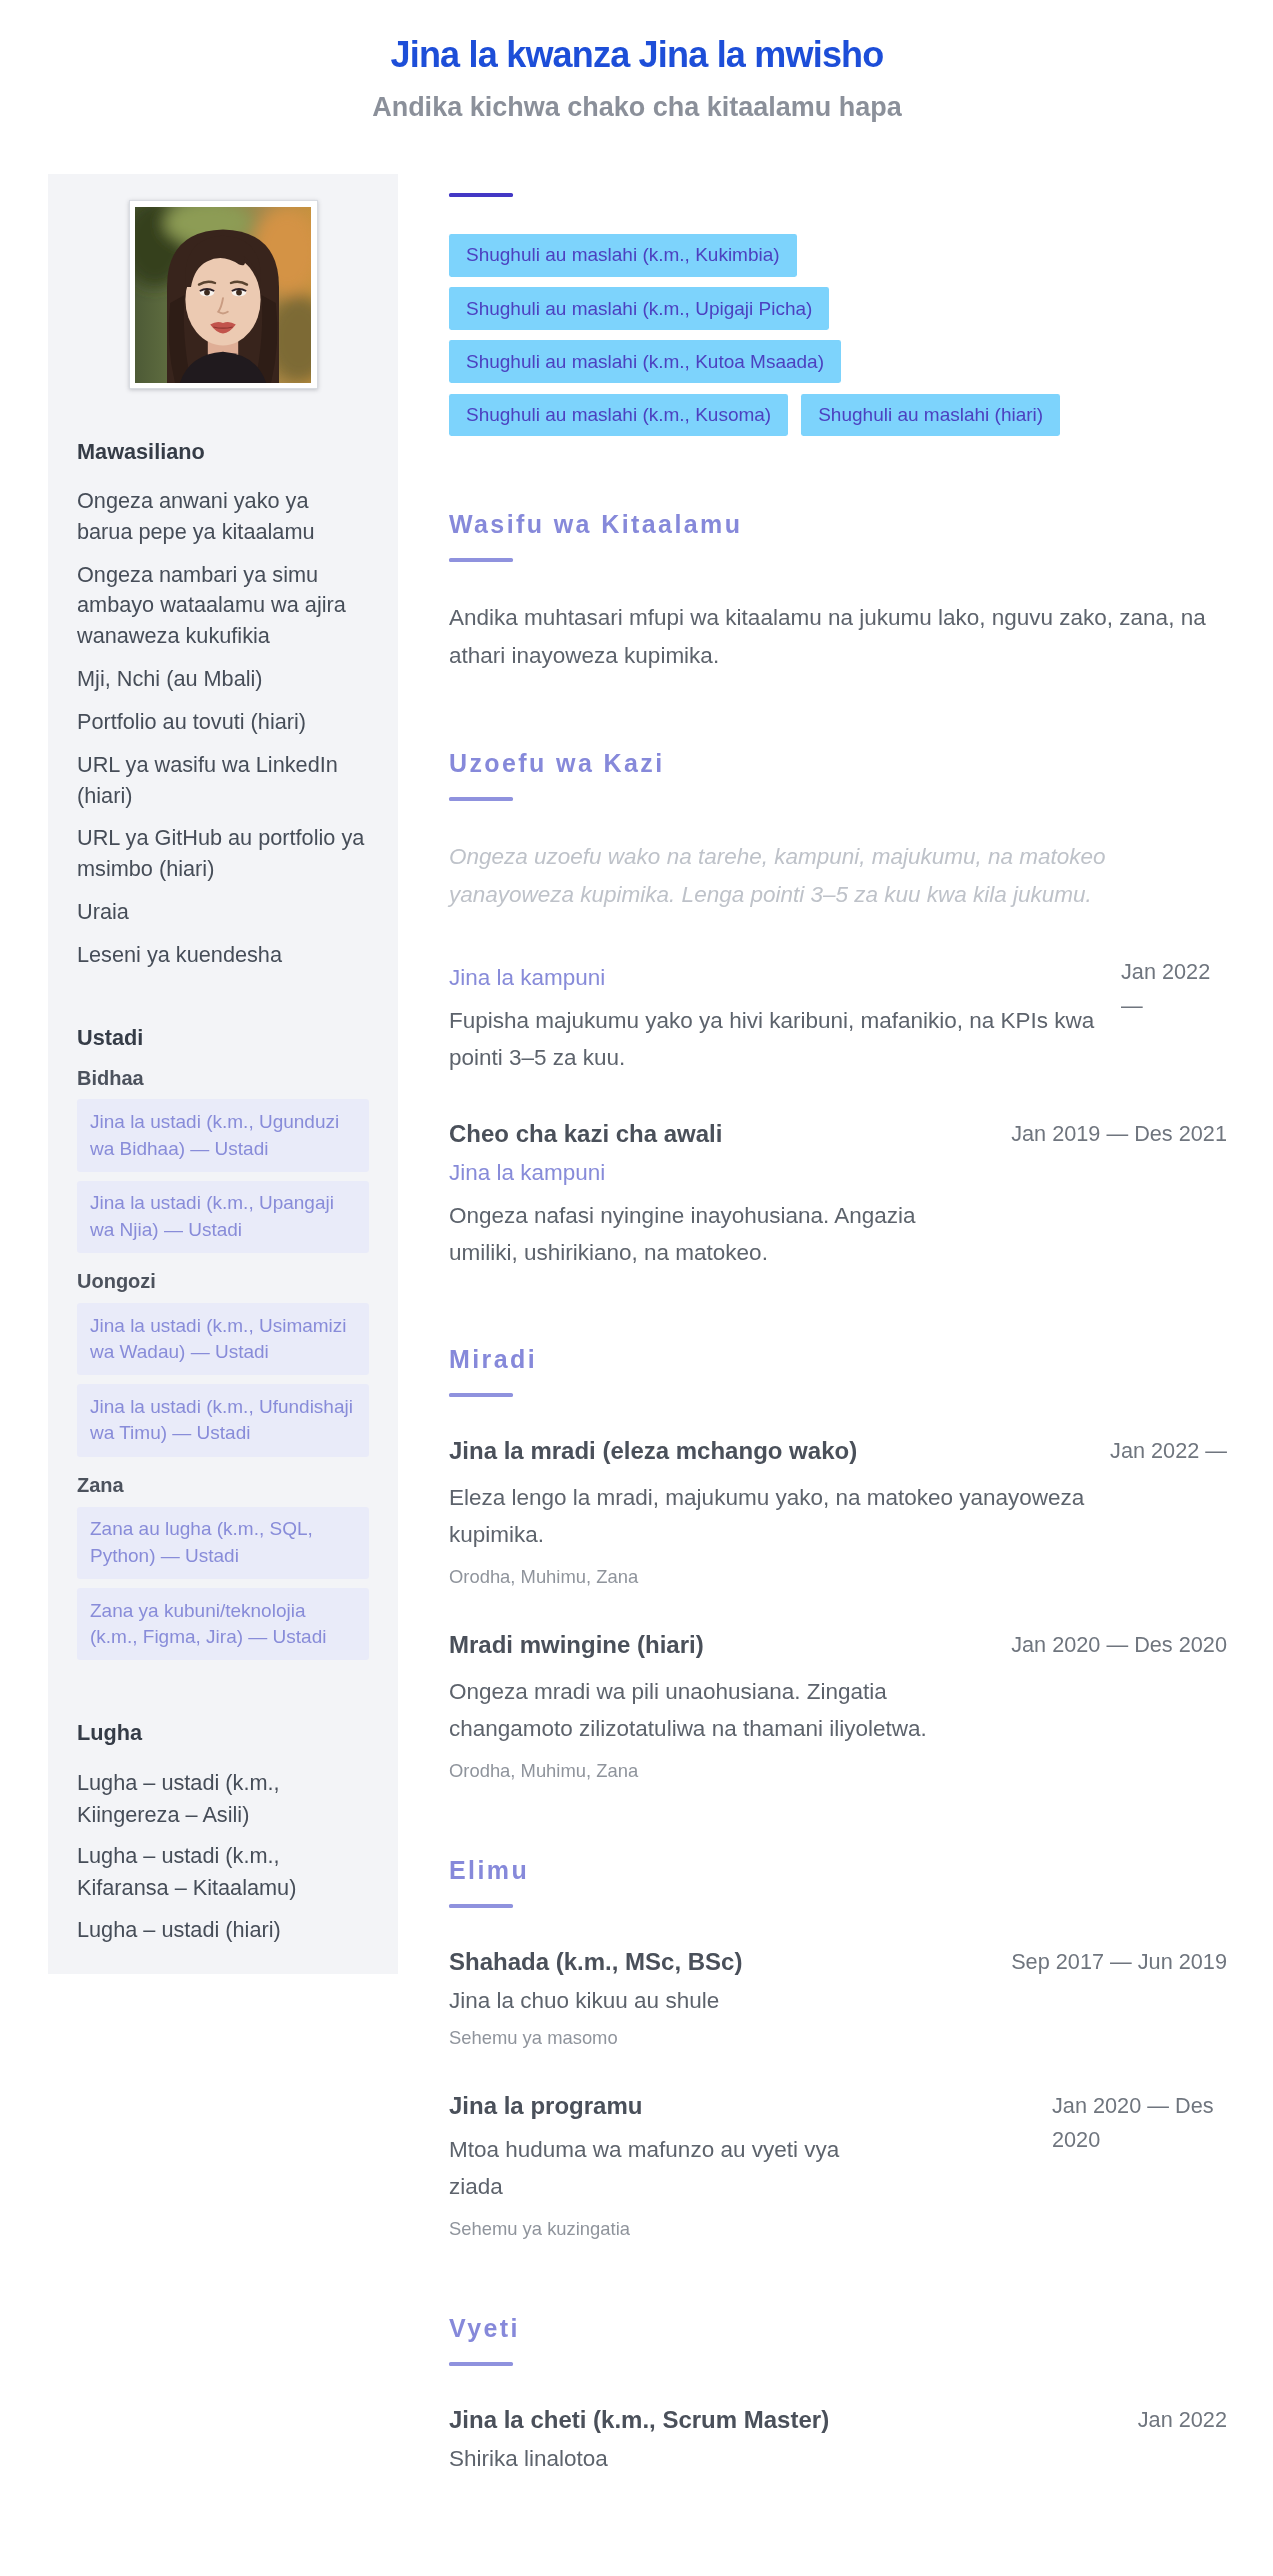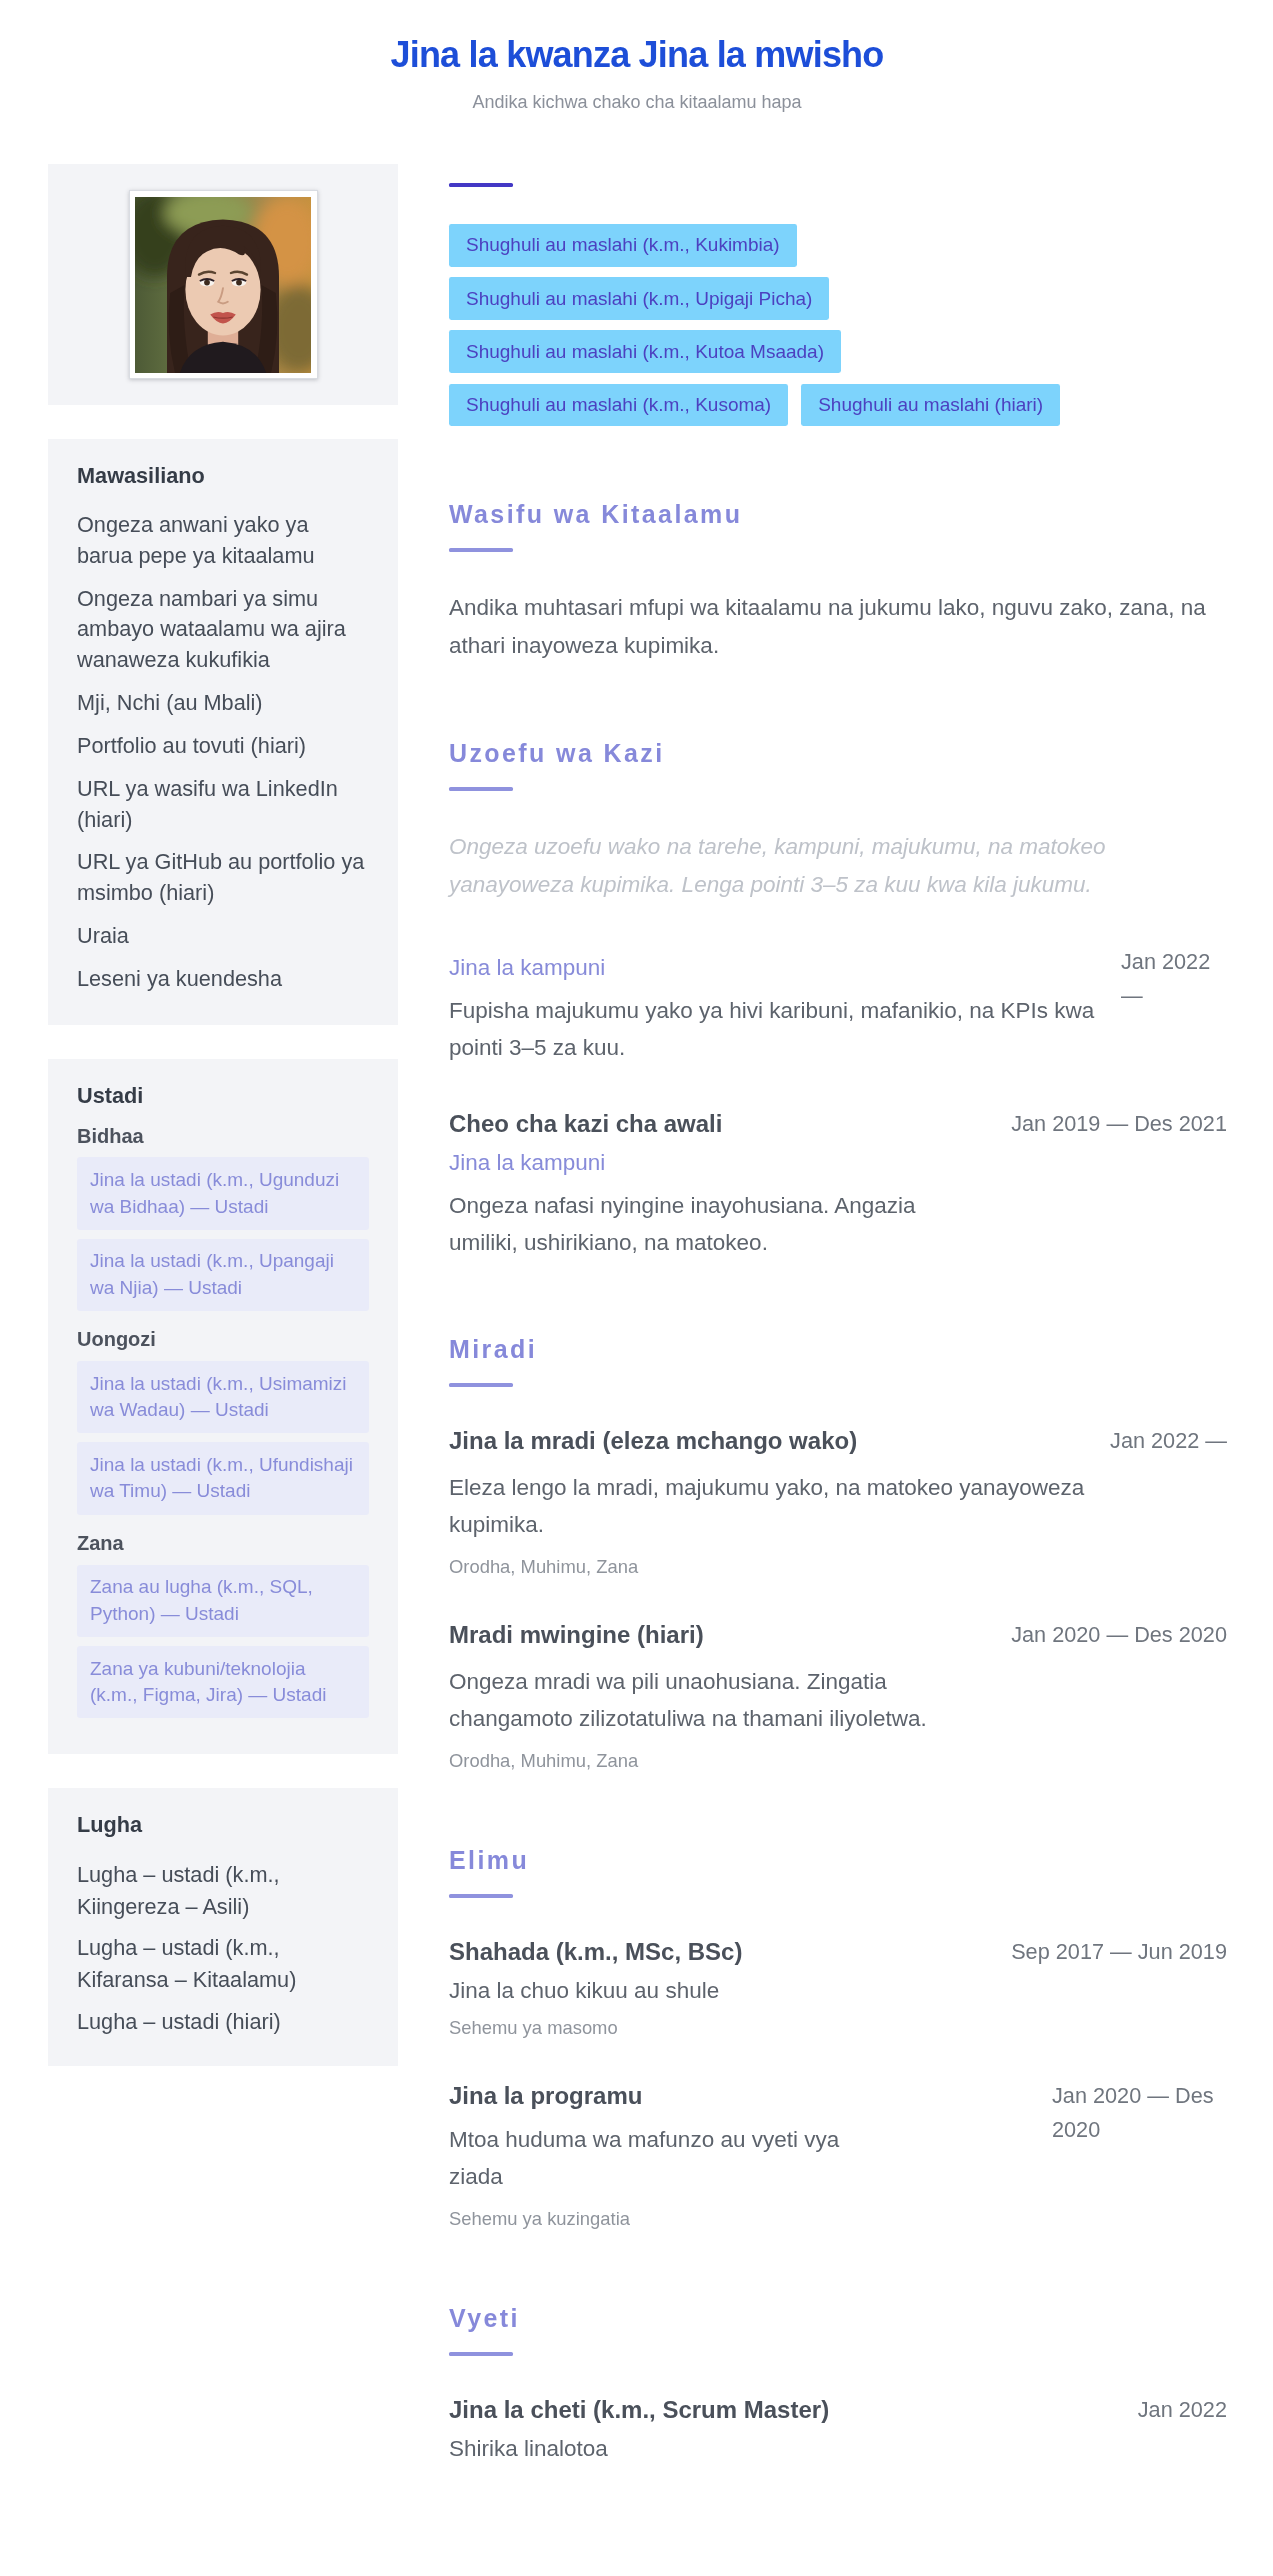--- a/index.html
+++ b/index.html
@@ -7,27 +7,27 @@
   body {
     width:1274px; height:2576px; overflow:hidden;
     font-family:"Liberation Sans", sans-serif;
     color:#464d58;
   }
   .page { padding-top:34px; }
 
   
   .hdr { text-align:center; }
   .hdr-name { font-size:36px; font-weight:700; color:#1d4ed8; letter-spacing:-0.8px; }
-  .hdr-tagline { margin-top:16px; font-size:18px; color:#8b909a; }
+  .hdr-tagline { margin-top:16px; font-size:27px; color:#8b909a;font-weight:bold; }
 
   
   .layout { display:flex; margin-top:51px; padding-left:48px; padding-right:47px; gap:51px; align-items:flex-start; }
 
   
-  .sidebar { width:350px; flex:none; display:flex; flex-direction:column; gap:34px; }
+  .sidebar { width:350px; flex:none; display:flex; flex-direction:column; }
   .card { background:#f3f4f7; padding:24px 29px 27px 29px; }
   .photo-card { height:241px; display:flex; align-items:center; justify-content:center; padding:0; }
   .photo-frame { width:189px; height:189px; background:#ffffff; border:0.8px solid #d9dce2; box-shadow:0 0.8px 4px rgba(40,45,60,.25); padding:5.6px; }
   .photo-frame svg { display:block; }
   .card h3 { font-size:21.7px; font-weight:700; color:#353c47; margin-bottom:21px; }
   .contact-item { font-size:21.7px; line-height:1.42; color:#464d58; margin-bottom:12px; }
   .contact-item:last-child { margin-bottom:3.2px; }
   .group-label { font-size:20px; font-weight:700; color:#4c525d; margin:17.6px 0 9.6px; }
   .skills-card h3 { margin-bottom:16px; }
   .skill-chip { background:#e9ebf9; color:#888cd9; font-size:19px; line-height:1.4; padding:9.6px 13px; border-radius:3.2px; margin-bottom:8.8px; }

